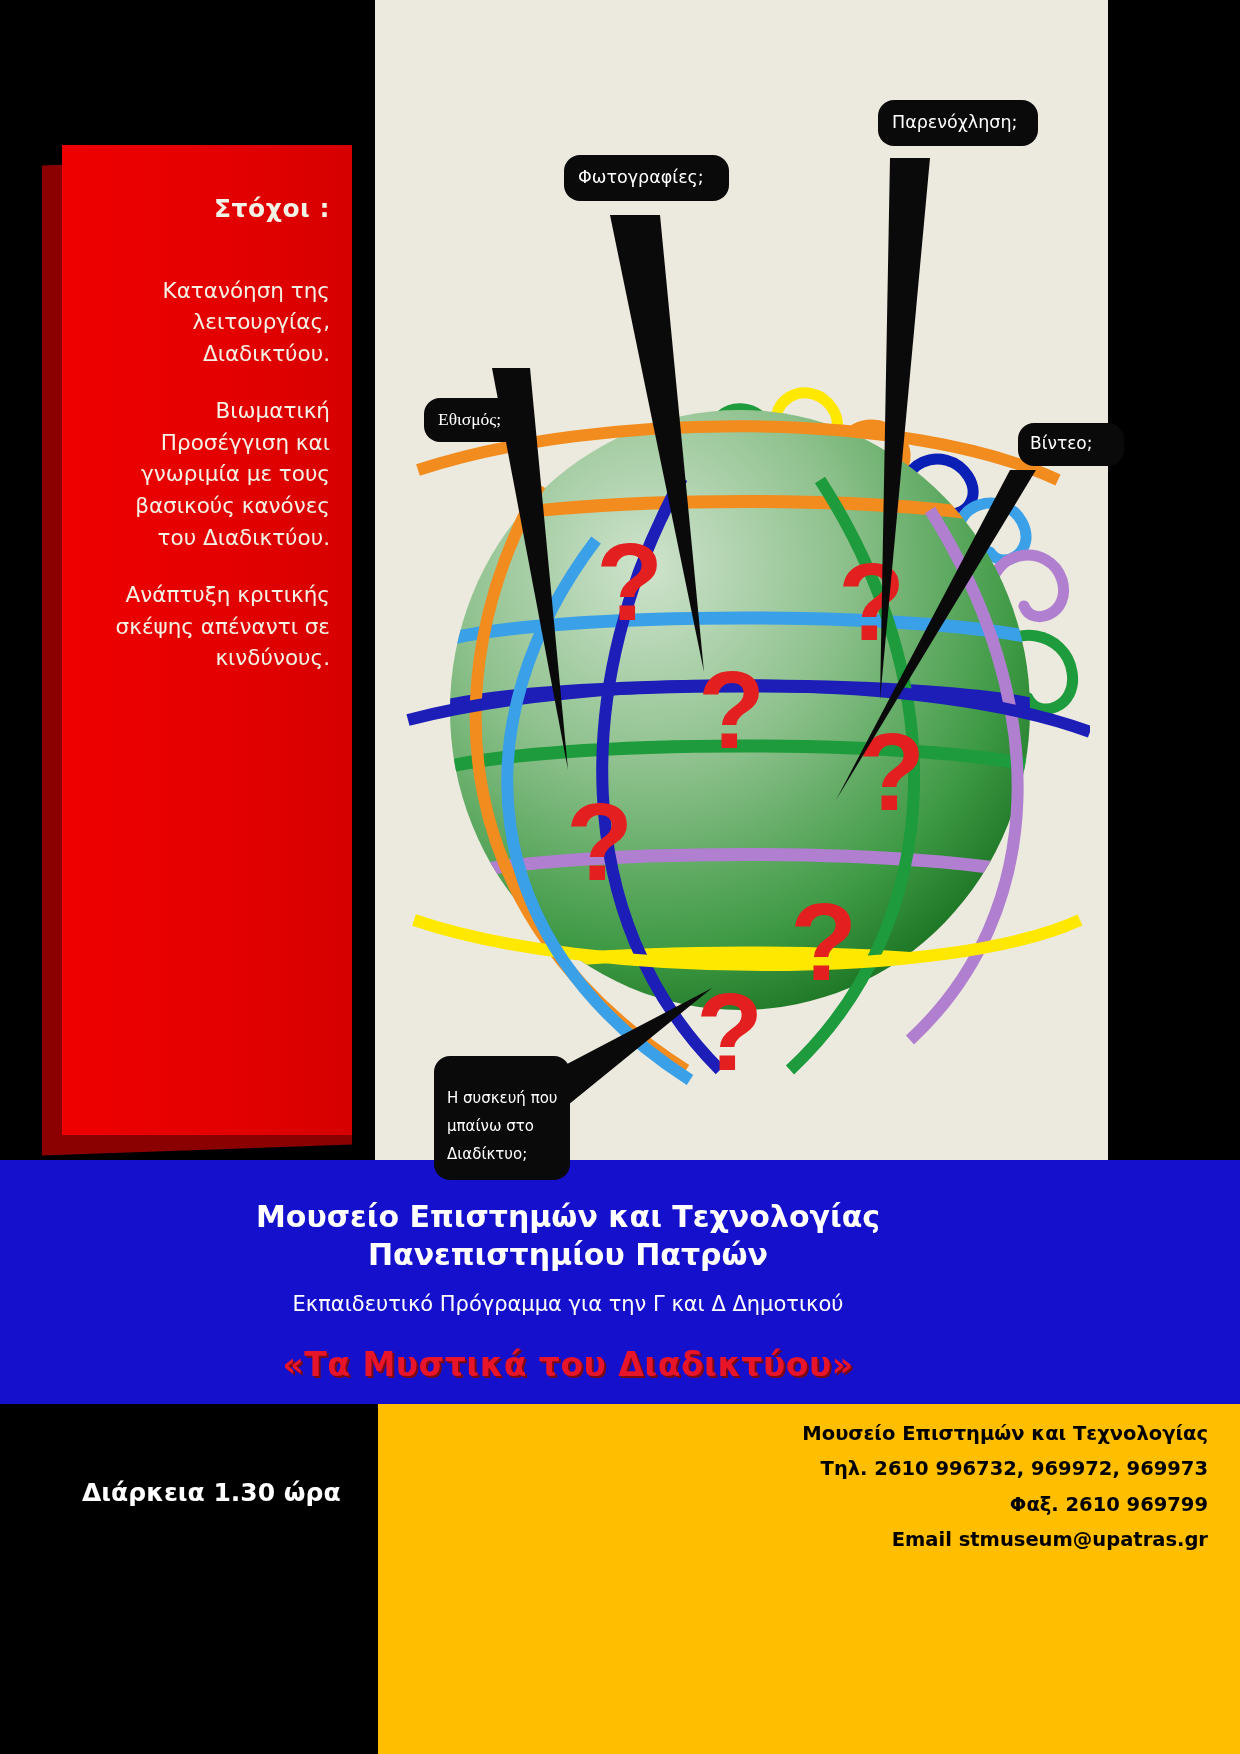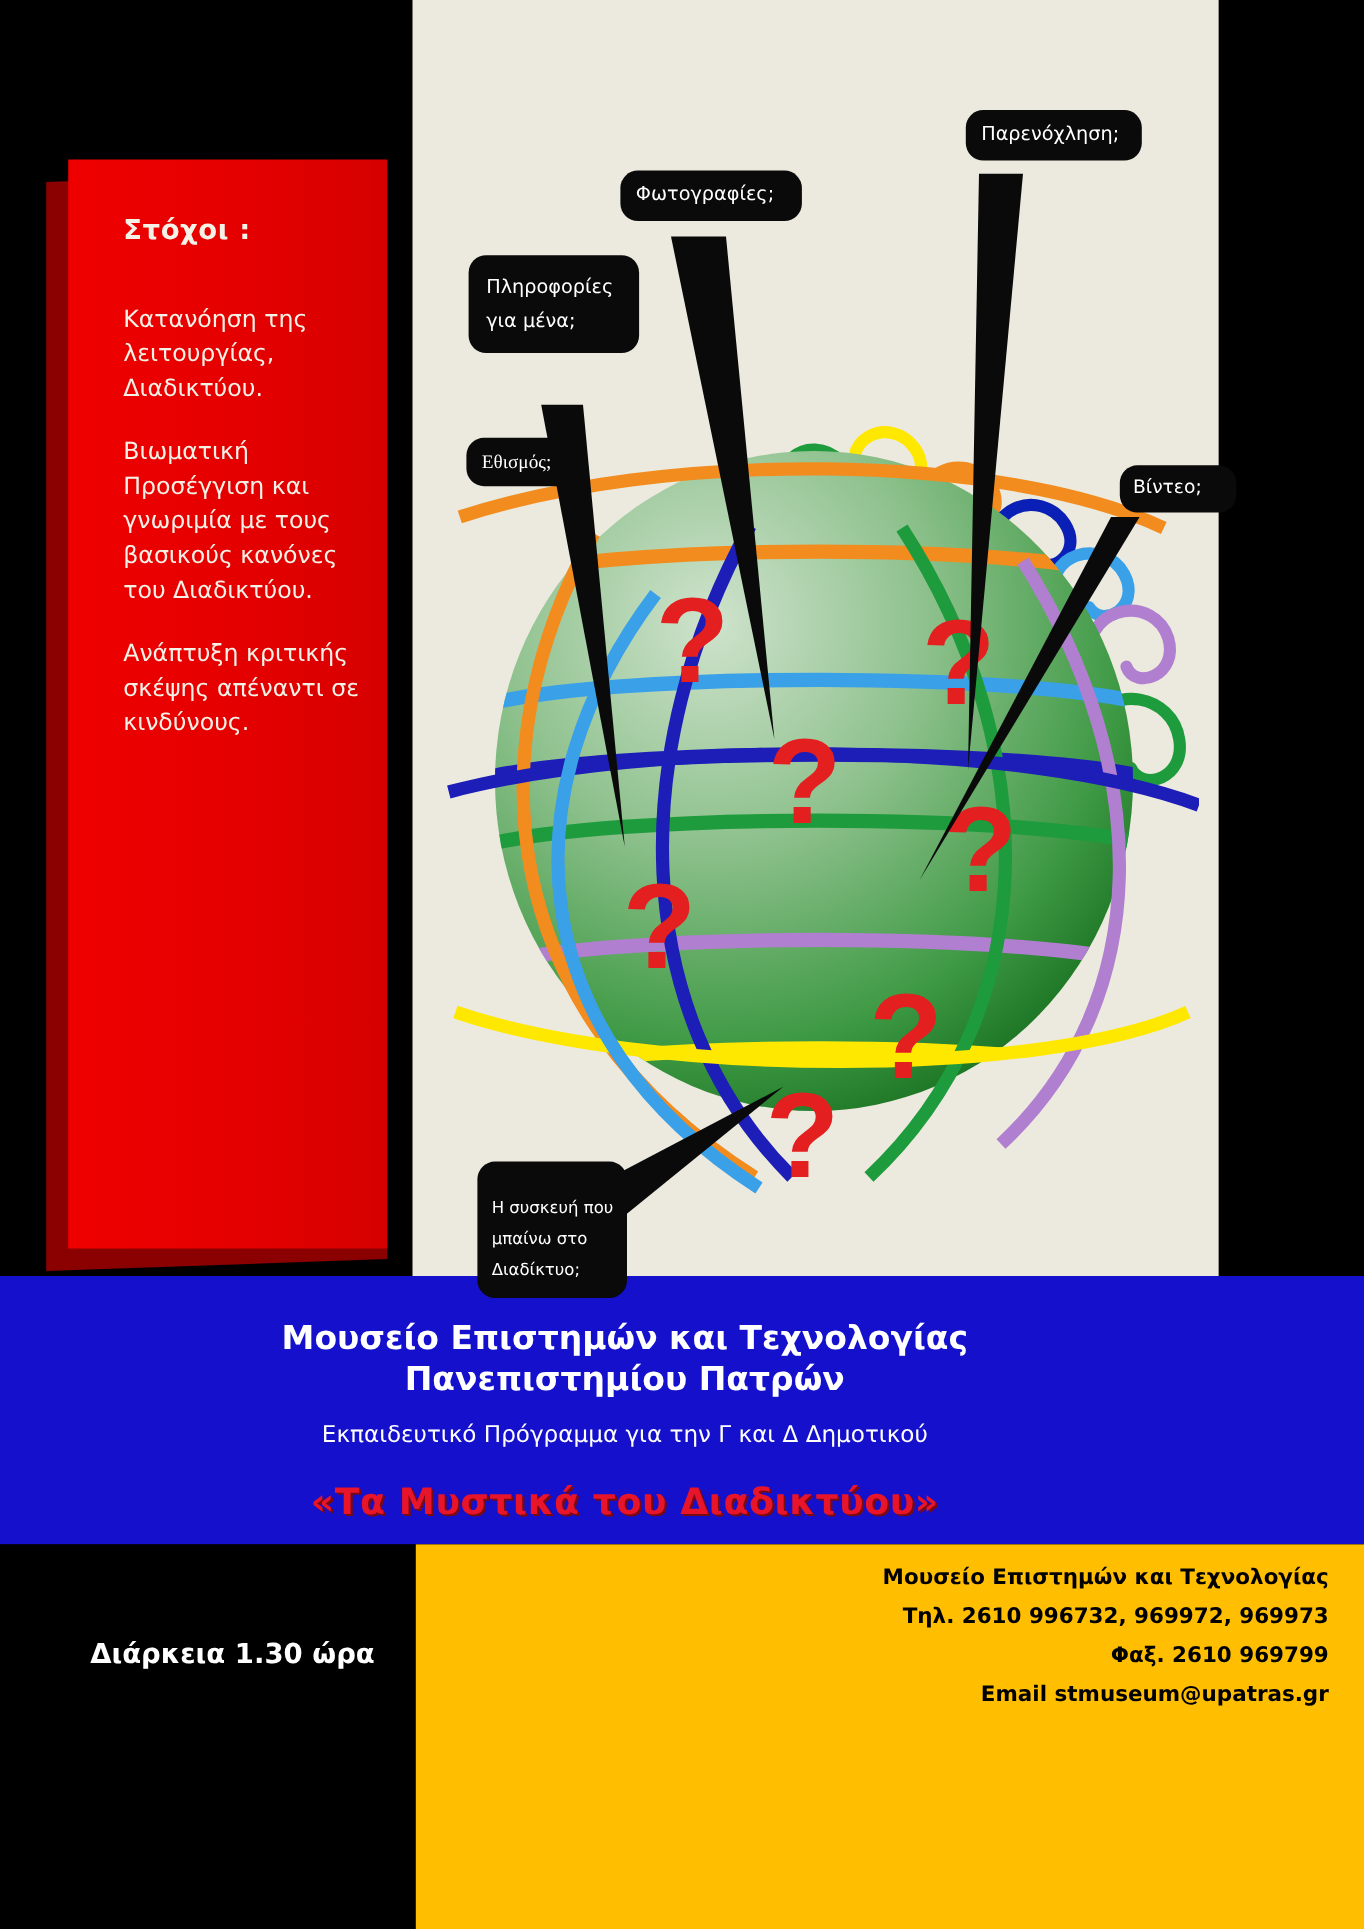--- a/index.html
+++ b/index.html
@@ -45,20 +45,21 @@
     width: 310px; height: 990px;
     background: #8b0000;
     transform: skewY(-2deg);
   }
   .red-panel {
     position: absolute;
     left: 62px; top: 145px;
     width: 290px; height: 990px;
     background: #e00000;
     background: linear-gradient(90deg, #ef0000 0%, #e30000 60%, #d60000 100%);
+    text-align: right;
   }
   .red-panel-inner {
     position: absolute;
     left: 0; top: 0;
     width: 100%; height: 100%;
     box-sizing: border-box;
     padding: 50px 22px 20px 50px;
     color: #f4f1e6;
   }
   .goals-title {
@@ -217,21 +218,20 @@
     white-space: pre-line;
     z-index: 10;
   }
   .duration {
     position: absolute;
     left: 82px; top: 1478px;
     color: #ffffff;
     font-size: 25px;
     font-weight: bold;
     z-index: 10;
-    margin-top: 11px;
   }
 </style>
 </head>
 <body>
 
 <div id="poster">
 
   <div class="black-bg"></div>
   <div class="paper"></div>
   <div class="paper-right-black"></div>
@@ -329,23 +329,20 @@
   </div>
 
   <svg class="tails" viewBox="0 0 1240 1160" xmlns="http://www.w3.org/2000/svg">
     <polygon points="492,368 530,368 568,770" fill="#0a0a0a"></polygon>
     <polygon points="610,215 660,215 704,672" fill="#0a0a0a"></polygon>
     <polygon points="890,158 930,158 880,700" fill="#0a0a0a"></polygon>
     <polygon points="1010,470 1036,470 836,800" fill="#0a0a0a"></polygon>
     <polygon points="548,1074 552,1118 712,988" fill="#0a0a0a"></polygon>
   </svg>
 
-  <div class="bubble b-info">
-    <span class="bubble-text">Πληροφορίες για μένα;</span>
-  </div>
   <div class="bubble b-addiction">
     <span class="bubble-text">Εθισμός;</span>
   </div>
   <div class="bubble b-photos">
     <span class="bubble-text">Φωτογραφίες;</span>
   </div>
   <div class="bubble b-harass">
     <span class="bubble-text">Παρενόχληση;</span>
   </div>
   <div class="bubble b-video">

